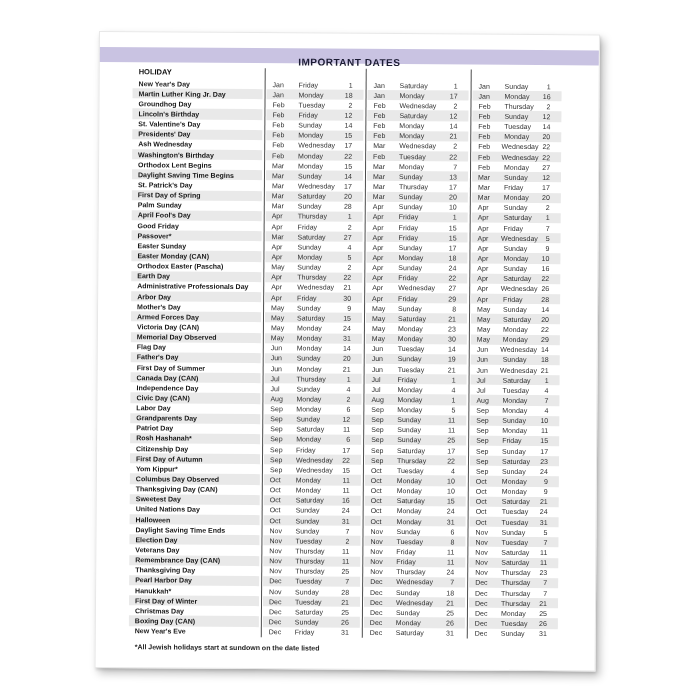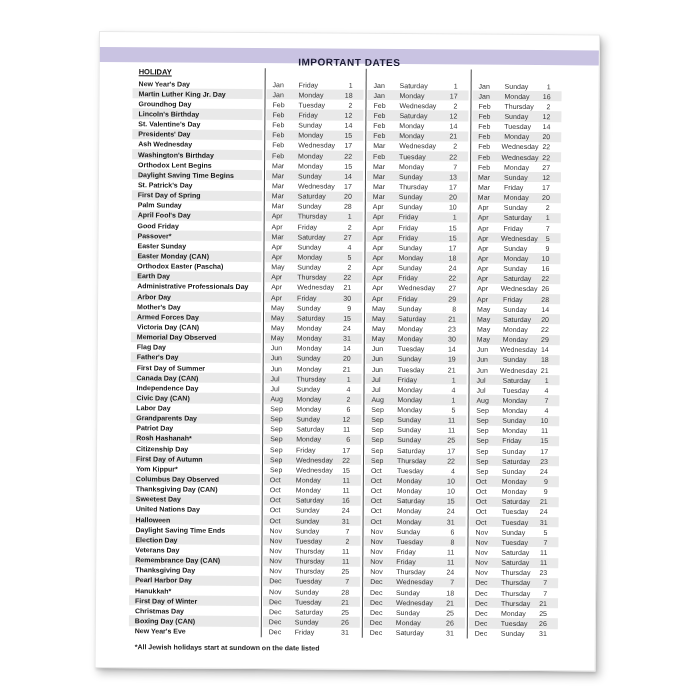--- a/index.html
+++ b/index.html
@@ -25,21 +25,21 @@
   .band-title{
     font-size:10px;font-weight:bold;letter-spacing:0.5px;color:#1c1c34;margin-top:11px;
   }
   .table{
     position:absolute;left:33px;top:35px;width:431px;
   }
   .header-row{
     height:11px;display:flex;align-items:flex-start;
   }
   .holiday-header{
-    font-size:7.5px;font-weight:bold;text-decoration:underline;
+    font-size:7.5px;font-weight:bold;
     padding-left:6px;color:#111111;line-height:9px;
   }
   .row{
     display:flex;height:10.15px;
   }
   .cell{height:100%;box-sizing:border-box;}
   .c-holiday{width:132px;}
   .c-y1{width:101px;}
   .c-y2{width:105px;}
   .c-y3{width:93px;}

